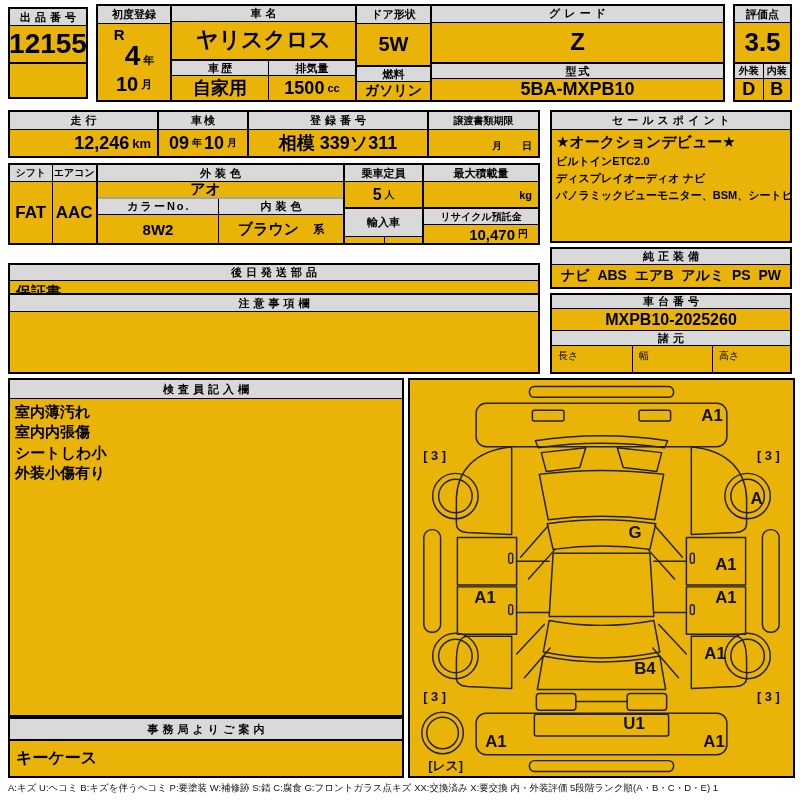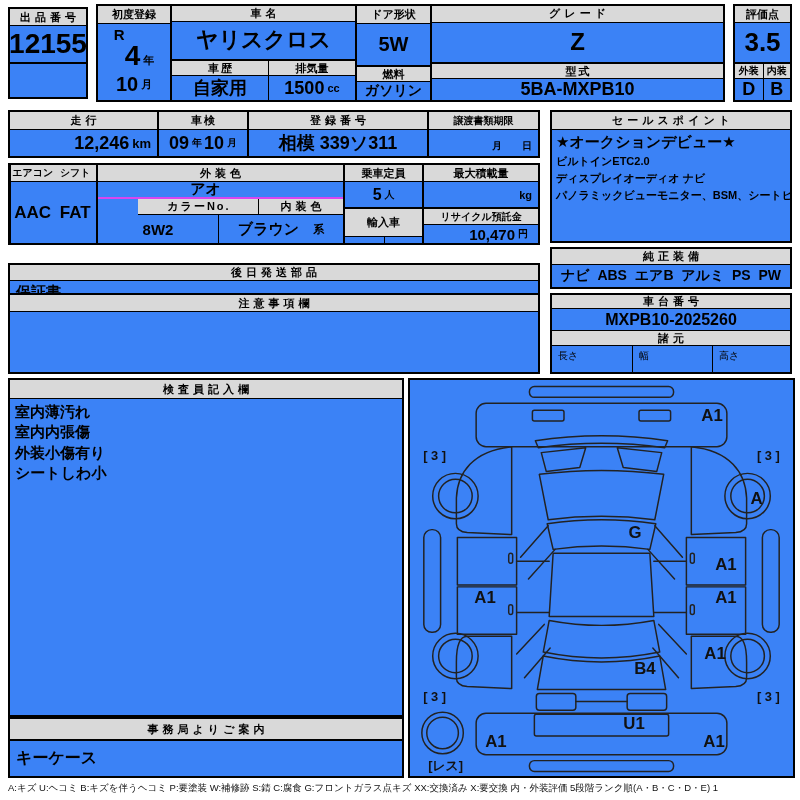--- a/index.html
+++ b/index.html
@@ -1,18 +1,18 @@
 <!DOCTYPE html>
 <html><head>
 <meta charset="utf-8">
 <style>
   html,body{margin:0;padding:0;background:#fff;}
   body{width:800px;height:800px;position:relative;font-family:"Liberation Sans","DejaVu Sans",sans-serif;color:#000;}
   .abs{position:absolute;box-sizing:border-box;}
-  .box{border:2px solid #000;background:#3b82f6;}
+  .box{border:2px solid #000;background:#eab308;}
   .hdr{background:#d9d9d9;font-weight:bold;font-size:11px;display:flex;align-items:center;justify-content:center;border-bottom:1px solid #000;box-sizing:border-box;white-space:nowrap;overflow:hidden;}
   .sp{letter-spacing:4px;padding-left:4px;}
   .sp2{letter-spacing:2px;padding-left:2px;}
   .cell{display:flex;align-items:center;justify-content:center;box-sizing:border-box;overflow:hidden;white-space:nowrap;}
   .col{display:flex;flex-direction:column;box-sizing:border-box;}
   .row{display:flex;flex-direction:row;box-sizing:border-box;}
   .bL{border-left:2px solid #000;} .bL1{border-left:1px solid #000;}
   .bT{border-top:2px solid #000;}
   .big{font-weight:bold;} .unit{font-weight:bold;font-size:11px;margin-left:3px;}
   .f28{font-size:28px;} .f24{font-size:24px;} .f22{font-size:22px;} .f20{font-size:20px;}
@@ -135,36 +135,36 @@
   <div class="hdr sp" style="height:18px;">セールスポイント</div>
   <div class="col" style="flex:1;padding-top:2px;">
     <div style="font-size:15px;font-weight:bold;padding:1px 4px;white-space:nowrap;">★オークションデビュー★</div>
     <div class="salesline">ビルトインETC2.0</div>
     <div class="salesline">ディスプレイオーディオ ナビ</div>
     <div class="salesline">パノラミックビューモニター、BSM、シートヒーター</div>
   </div>
 </div>
 
 <div class="abs box row" style="left:8px;top:163px;width:532px;height:82px;">
+  <div class="col" style="width:42px;">
+    <div class="hdr" style="height:17px;font-size:10px;">シフト</div>
+    <div class="cell big f17" style="flex:1;">FAT</div>
+  </div>
   <div class="col bL1" style="width:45px;">
     <div class="hdr" style="height:17px;font-size:10px;">エアコン</div>
     <div class="cell big f17" style="flex:1;">AAC</div>
   </div>
-  <div class="col" style="width:42px;">
-    <div class="hdr" style="height:17px;font-size:10px;">シフト</div>
-    <div class="cell big f17" style="flex:1;">FAT</div>
-  </div>
   <div class="col bL" style="width:250px;">
     <div class="hdr sp" style="height:17px;">外装色</div>
-    <div class="row" style="height:17px;border-bottom:2px solid #d946ef;flex-direction:column;">
+    <div class="row" style="height:17px;border-bottom:2px solid #a3a3a3;flex-direction:column;">
       <div class="cell big f15" style="width:215px;">アオ</div>
       <div class="cell bL1" style="flex:1;"></div>
     </div>
     <div class="row" style="height:16px;">
-      <div class="hdr sp2" style="width:120px;height:16px;margin-left:40px;">カラーNo.</div>
+      <div class="hdr sp2" style="width:120px;height:16px;">カラーNo.</div>
       <div class="hdr sp bL1" style="flex:1;height:16px;">内装色</div>
     </div>
     <div class="row" style="flex:1;">
       <div class="cell big f15" style="width:120px;">8W2</div>
       <div class="cell bL1" style="flex:1;">
           <span class="big f15">ブラウン</span>
           <span style="font-size:11px;font-weight:bold;margin-left:14px;">系</span>
         </div>
     </div>
   </div>
@@ -213,22 +213,22 @@
     <div class="cell leftpad bL1" style="width:80px;font-size:10px;align-items:flex-start;padding-top:3px;">幅</div>
     <div class="cell leftpad bL1" style="flex:1;font-size:10px;align-items:flex-start;padding-top:3px;">高さ</div>
   </div>
 </div>
 
 <div class="abs box col" style="left:8px;top:378px;width:396px;height:339px;">
   <div class="hdr sp" style="height:19px;">検査員記入欄</div>
   <div class="col" style="flex:1;padding-top:3px;">
     <div class="notesline">室内薄汚れ</div>
     <div class="notesline">室内内張傷</div>
+    <div class="notesline">シートしわ小</div>
     <div class="notesline">外装小傷有り</div>
-    <div class="notesline">シートしわ小</div>
   </div>
 </div>
 <div class="abs box col" style="left:8px;top:717px;width:396px;height:61px;">
   <div class="hdr sp" style="height:22px;border-bottom:2px solid #000;">事務局よりご案内</div>
   <div class="cell leftpad big f16" style="flex:1;justify-content:flex-start;">キーケース</div>
 </div>
 
 <div class="abs box" style="left:408px;top:378px;width:387px;height:400px;">
   <svg width="383" height="396" viewBox="0 0 388 398">
     <g class="ln">

